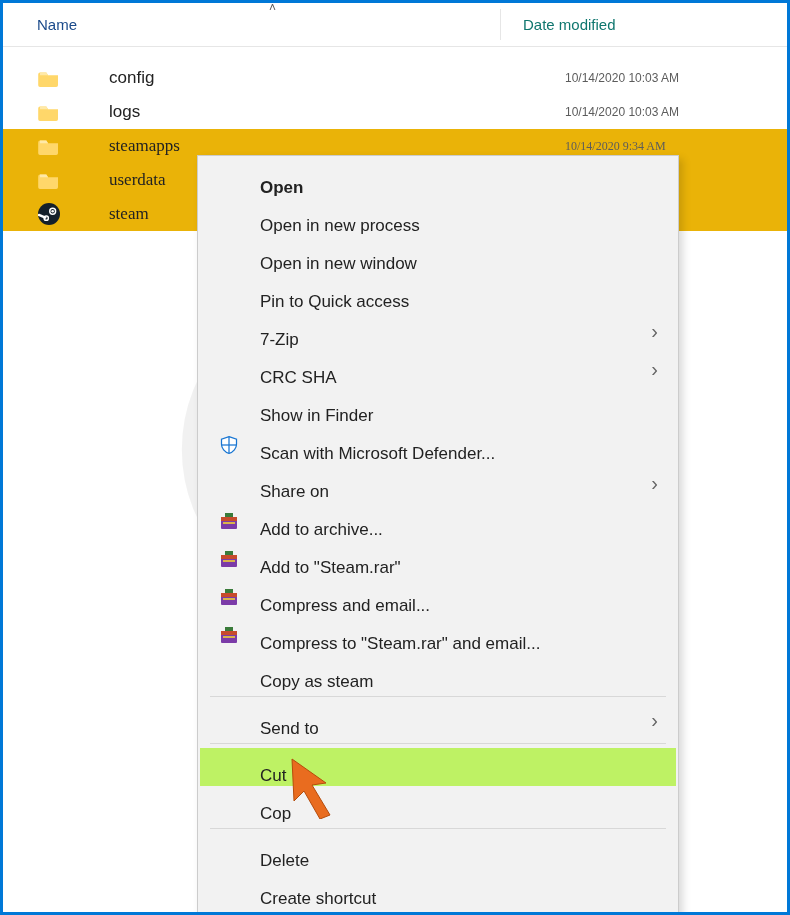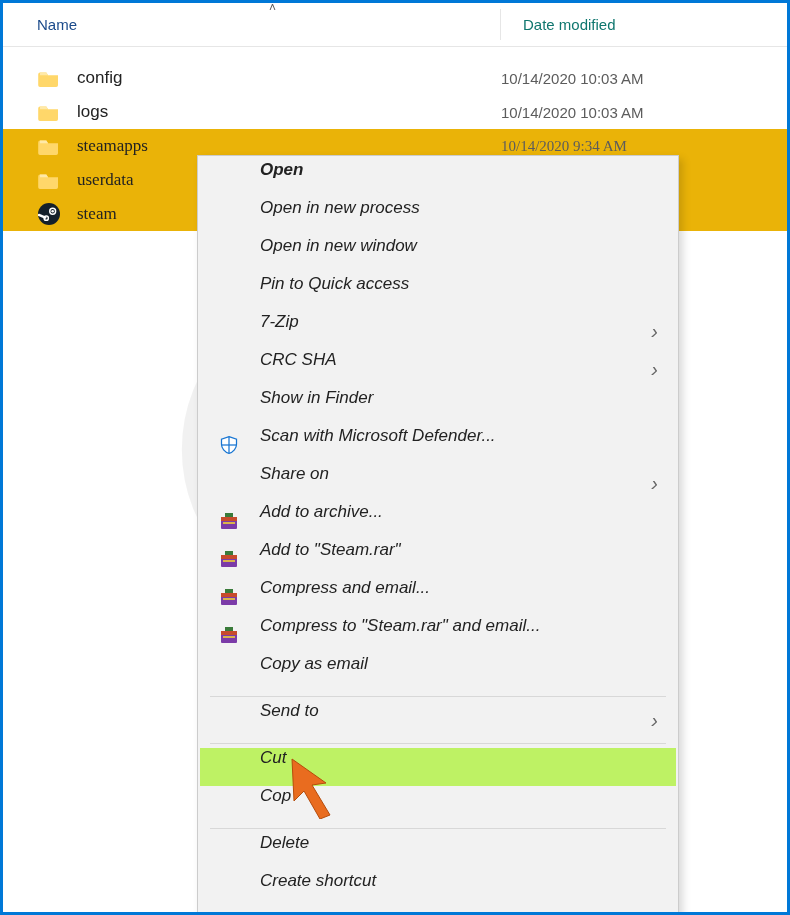--- a/index.html
+++ b/index.html
@@ -59,50 +59,50 @@
     color: #0f766e;
     display:flex; align-items:center;
   }
 
   .rows { margin-top: 14px; }
   .row {
     display: flex;
     align-items: center;
     height: 34px;
     padding-left: 34px;
+    gap: 32px;
   }
   .row.selected { background: #eab308; font-family: Liberation Serif, serif; }
   .row .icon { width: 24px; height: 24px; margin-right: 16px; display:flex; align-items:center; justify-content:center; }
   .row .name { flex: 0 0 424px; font-size: 17px; }
-  .row .date { font-size: 15px; color: #5c5c5c; white-space:nowrap; }
+  .row .date { font-size: 12px; color: #5c5c5c; white-space:nowrap; }
 
   
   .folder-svg { width: 22px; height: 18px; }
   
   .steam-svg { width: 22px; height: 22px; }
 
   
   .ctx {
     position: absolute;
     left: 194px;
     top: 152px;
     width: 482px;
     background: #f2f2f2;
     border: 1px solid #cccccc;
     box-shadow: 4px 4px 8px rgba(0,0,0,.15);
     padding: 4px 2px;
   }
   .ctx-item {
     display: flex;
-    align-items: flex-start;
+    align-items: flex-end;
     height: 38px;
     padding-left: 60px;
     font-size: 17px;
     position: relative;
-    font-style: italic;
   }
   .ctx-item.bold { font-weight: 600; }
   .ctx-item.hover { background: #bef264; }
   .ctx-item .mi-icon {
     position: absolute;
     left: 18px; top: 50%; transform: translateY(-50%);
     width: 22px; height: 22px;
     display:flex; align-items:center; justify-content:center;
   }
   .ctx-item .chev {
@@ -286,21 +286,21 @@
         <svg width="20" height="20" viewBox="0 0 20 20">
           <rect x="2" y="6" width="16" height="12" rx="1" fill="#7b3ba8"></rect>
           <rect x="2" y="6" width="16" height="4" fill="#c74b2c"></rect>
           <rect x="6" y="2" width="8" height="4" fill="#3a7b3a"></rect>
           <rect x="4" y="11" width="12" height="2" fill="#d9b44a"></rect>
         </svg>
       </span>
     <span>Compress to "Steam.rar" and email...</span>
   </div>
   <div class="ctx-item">
-      <span>Copy as email</span>
+      <span>Copy as steam</span>
     </div>
 
   <div class="ctx-sep"></div>
   <div class="ctx-item">
       <span>Send to</span>
       <span class="chev">›</span>
     </div>
   <div class="ctx-sep"></div>
   <div class="ctx-item hover">
       <span>Cut</span>

